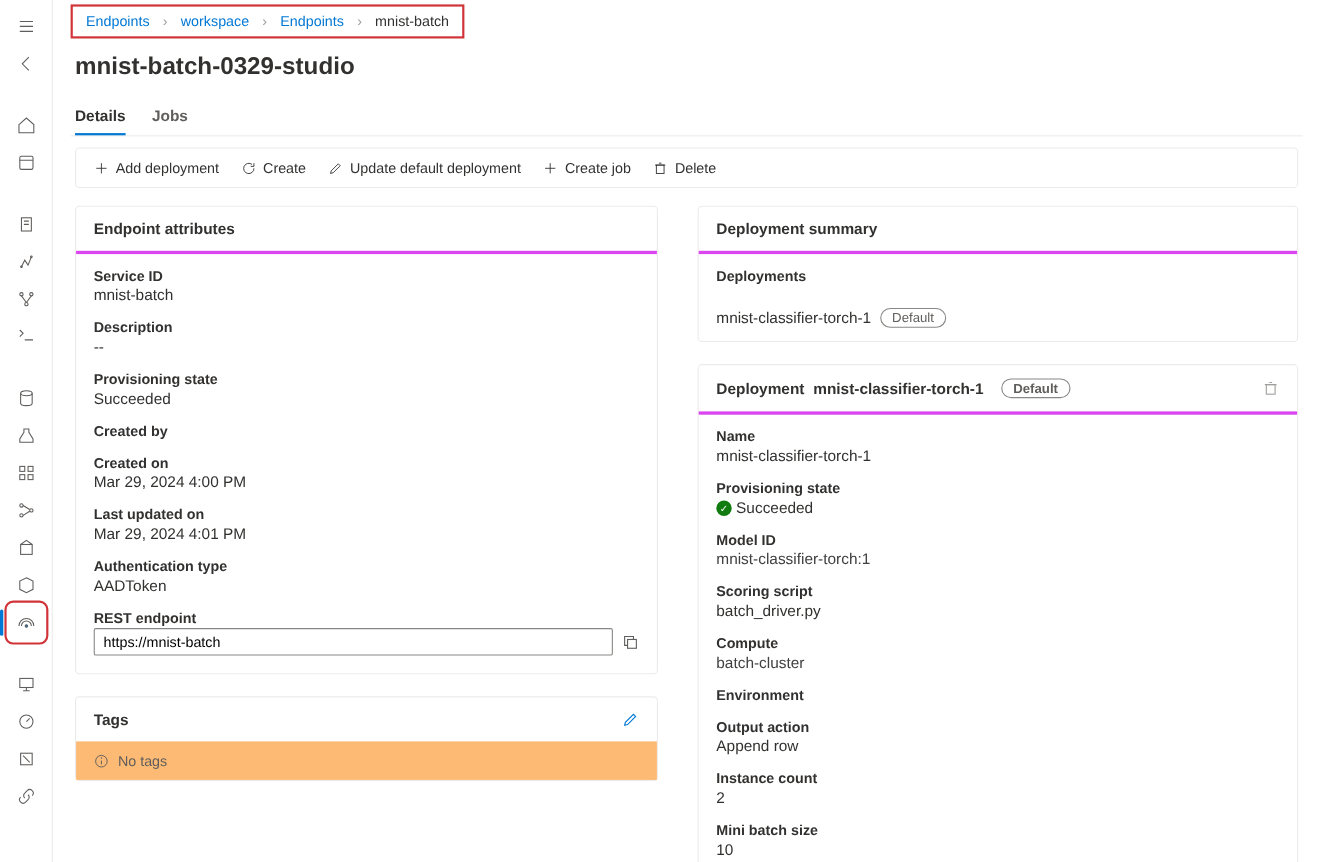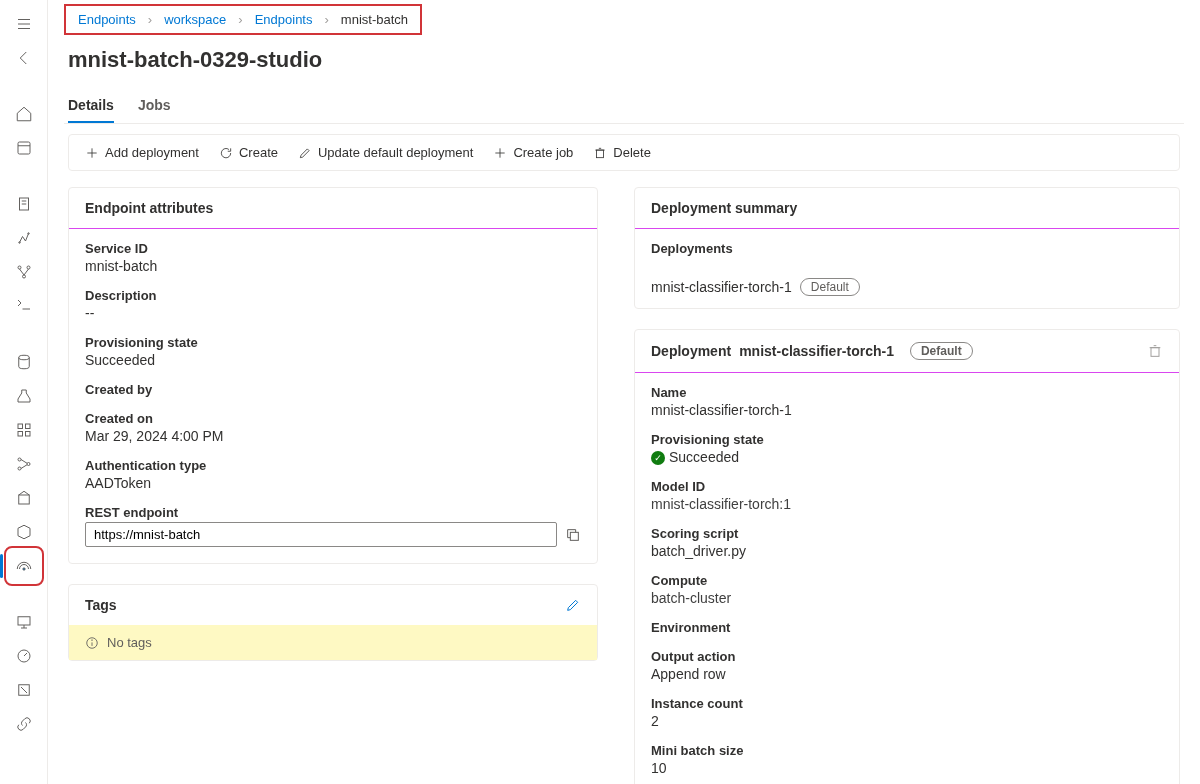--- a/index.html
+++ b/index.html
@@ -23,31 +23,31 @@
 .tabs { display: flex; gap: 24px; border-bottom: 1px solid #edebe9; margin-bottom: 0; padding-left: 4px; }
 .tab { padding: 8px 0; font-size: 14px; font-weight: 600; color: #605e5c; cursor: pointer; border-bottom: 2px solid transparent; }
 .tab.active { color: #323130; border-bottom-color: #0078d4; }
 .toolbar { display: flex; gap: 20px; padding: 10px 16px; border: 1px solid #edebe9; border-radius: 4px; margin: 10px 4px 16px 4px; }
 .toolbar-btn { display: flex; align-items: center; gap: 6px; font-size: 13px; color: #323130; cursor: pointer; }
 .toolbar-btn svg { width: 14px; height: 14px; stroke: currentColor; fill: none; stroke-width: 1.4; }
 .columns { display: flex; gap: 36px; align-items: flex-start; padding: 0 4px; }
 .col-left { flex: 0 0 530px; }
 .col-right { flex: 1; }
 .card { border: 1px solid #edebe9; border-radius: 4px; margin-bottom: 20px; background: #fff; }
-.card-header { padding: 12px 16px; font-weight: 600; font-size: 14px; border-bottom: 1px solid #d946ef; display: flex; align-items: center; justify-content: space-between; }
+.card-header { padding: 12px 16px; font-weight: 600; font-size: 14px; border-bottom: 3px solid #d946ef; display: flex; align-items: center; justify-content: space-between; }
 .card-body { padding: 12px 16px; }
 .field { margin-bottom: 14px; }
 .field-label { font-size: 13px; font-weight: 600; color: #323130; margin-bottom: 2px; }
 .field-value { font-size: 14px; color: #323130; }
 .field-value.link { color: #404040; cursor: pointer; }
 .rest-row { display: flex; align-items: center; gap: 8px; }
 .rest-input { flex: 1; border: 1px solid #8a8886; padding: 4px 8px; font-size: 13px; font-family: inherit; border-radius: 2px; }
 .copy-icon { width: 16px; height: 16px; cursor: pointer; color: #605e5c; }
 .tags-header { display: flex; justify-content: space-between; align-items: center; padding: 12px 16px; font-weight: 600; font-size: 14px; }
-.tags-body { background: #fef9c3; padding: 10px 16px; display: flex; align-items: center; gap: 8px; color: #605e5c; font-size: 13px; }
+.tags-body { background: #fdba74; padding: 10px 16px; display: flex; align-items: center; gap: 8px; color: #605e5c; font-size: 13px; }
 .badge { border: 1px solid #8a8886; border-radius: 12px; padding: 1px 10px; font-size: 12px; color: #605e5c; margin-left: 8px; }
 .deploy-header { display: flex; align-items: center; gap: 8px; }
 .delete-icon { color: #a19f9d; cursor: pointer; }
 .success-icon { display: inline-flex; width: 14px; height: 14px; background: #107c10; border-radius: 50%; color: #fff; align-items: center; justify-content: center; font-size: 9px; margin-right: 4px; vertical-align: middle; }
 .dep-list-label { font-weight: 600; font-size: 13px; margin-bottom: 22px; }
 .dep-row { display: flex; align-items: center; font-size: 14px; }
 ::-webkit-scrollbar { width: 14px; }
 ::-webkit-scrollbar-thumb { background: #c8c6c4; border-radius: 8px; border: 3px solid #fff; }
 </style>
 </head>
@@ -258,20 +258,24 @@
                   <div class="field-label">Provisioning state</div>
                   <div class="field-value">Succeeded</div>
                 </div>
               <div class="field">
                   <div class="field-label">Created by</div>
                   <div class="field-value"></div>
                 </div>
               <div class="field">
                   <div class="field-label">Created on</div>
                   <div class="field-value">Mar 29, 2024 4:00 PM</div>
+                </div>
+              <div class="field">
+                  <div class="field-label">Last updated on</div>
+                  <div class="field-value">Mar 29, 2024 4:01 PM</div>
                 </div>
               <div class="field">
                   <div class="field-label">Authentication type</div>
                   <div class="field-value">AADToken</div>
                 </div>
               <div class="field" style="margin-bottom:4px">
                 <div class="field-label">REST endpoint</div>
                 <div class="rest-row">
                   <input class="rest-input" readonly="" value="https://mnist-batch" style="">
                   <svg class="copy-icon" viewBox="0 0 24 24" fill="none" stroke="currentColor" stroke-width="1.5">

